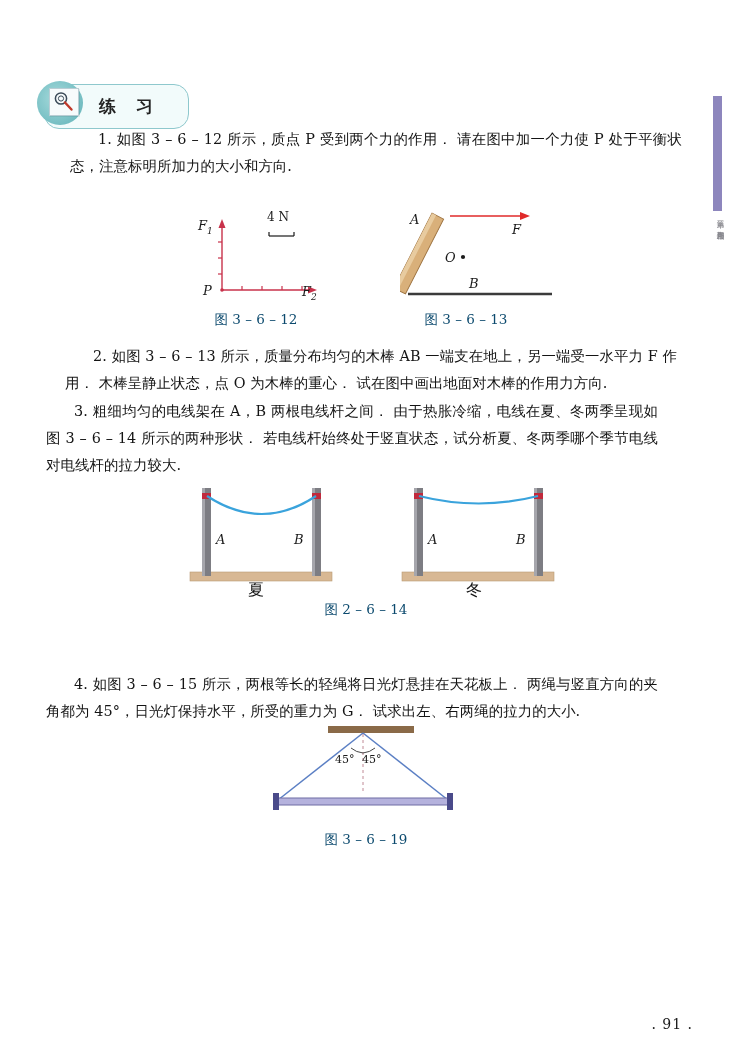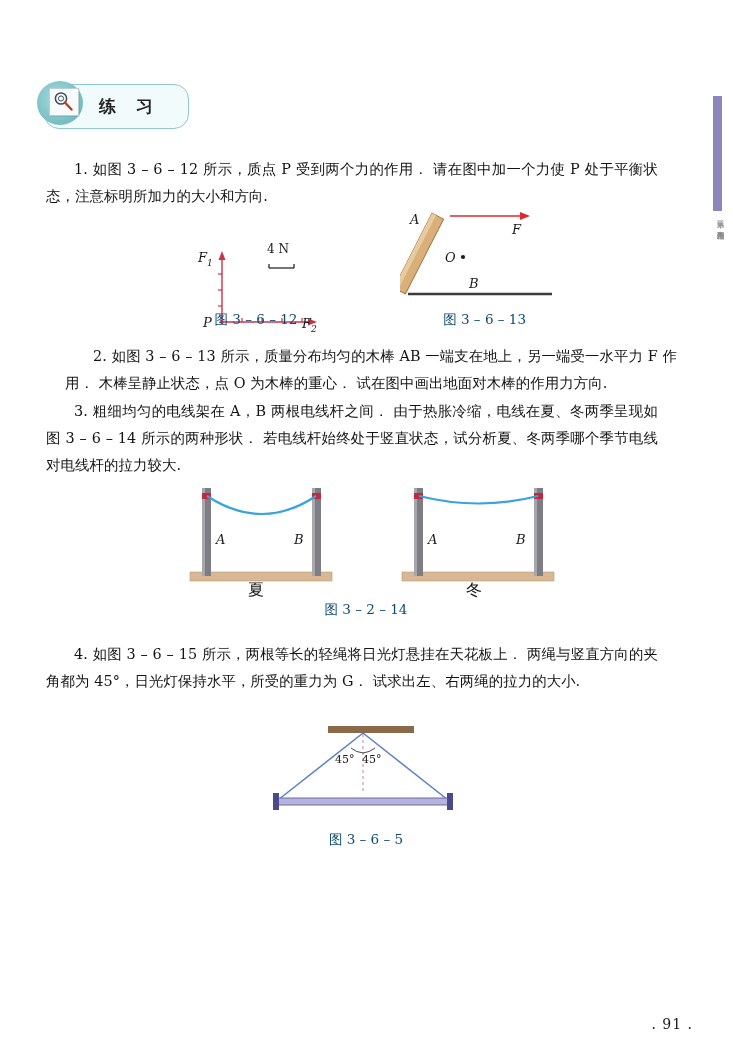--- a/index.html
+++ b/index.html
@@ -96,41 +96,41 @@
     position: absolute;
     left: 46px;
     width: 612px;
     font-size: 14.4px;
     line-height: 27px;
     text-align: justify;
     text-indent: 28px;
     letter-spacing: 0.1px;
   }
 
-  #para-1 { top: 156px; }
+  #para-1 { top: 126px; margin-left: 24px; }
   #para-2 { top: 343px; margin-left: 19px; }
   #para-3 { top: 398px; }
-  #para-4 { top: 641px; }
+  #para-4 { top: 671px; }
 
   
   .caption {
     position: absolute;
     font-size: 13.5px;
     text-align: center;
     color: #0c4a6e;
     white-space: nowrap;
   }
   #cap-12 { left: 196px; top: 311px; width: 120px; }
-  #cap-13 { left: 406px; top: 311px; width: 120px; text-align: right; }
+  #cap-13 { left: 406px; top: 311px; width: 120px; }
   #cap-14 { left: 306px; top: 601px; width: 120px; }
   #cap-15 { left: 306px; top: 831px; width: 120px; }
 
   
   .fig { position: absolute; }
-  #fig-12 { left: 190px; top: 212px; width: 150px; height: 92px; margin-top: 32px; }
+  #fig-12 { left: 190px; top: 212px; width: 150px; height: 92px; }
   #fig-13 { left: 400px; top: 206px; width: 160px; height: 98px; }
   #fig-14a { left: 186px; top: 484px; width: 150px; height: 112px; }
   #fig-14b { left: 398px; top: 484px; width: 160px; height: 112px; }
   #fig-15  { left: 256px; top: 722px; width: 215px; height: 100px; }
 
   .figlabel {
     position: absolute;
     font-size: 13px;
     font-style: italic;
     font-family: "DejaVu Serif", "Liberation Serif", serif;
@@ -264,21 +264,21 @@
     <rect x="136" y="4" width="9" height="88" fill="#7d7d83"></rect>
     <rect x="136" y="4" width="3" height="88" fill="#a6a6ac"></rect>
     <rect x="136" y="9" width="9" height="6" fill="#c1293c"></rect>
 
     <path d="M21,12 Q81,27 140,12" fill="none" stroke="#3aa3dc" stroke-width="2.2"></path>
   </svg>
   <span class="figlabel" style="left:30px; top:48px;">A</span>
   <span class="figlabel" style="left:118px; top:48px;">B</span>
   <span class="seasonlabel" style="left:68px; top:96px;">冬</span>
 </div>
-<div class="caption" id="cap-14">图 3 – 2 – 14</div>
+<div class="caption" id="cap-14">图 2 – 6 – 14</div>
 
 <div class="fig" id="fig-15">
   <svg width="215" height="100" viewBox="0 0 215 100">
 
     <rect x="72" y="4" width="86" height="7" fill="#8a6a48"></rect>
 
     <line x1="107" y1="11" x2="22" y2="78" stroke="#5b7fc4" stroke-width="1.5"></line>
     <line x1="107" y1="11" x2="192" y2="78" stroke="#5b7fc4" stroke-width="1.5"></line>
 
     <line x1="107" y1="12" x2="107" y2="72" stroke="#c08a96" stroke-width="1" stroke-dasharray="3,3"></line>
@@ -286,15 +286,15 @@
     <path d="M95,26 A22,22 0 0,0 107,31" fill="none" stroke="#333" stroke-width="0.9"></path>
     <path d="M107,31 A22,22 0 0,0 119,26" fill="none" stroke="#333" stroke-width="0.9"></path>
 
     <rect x="22" y="76" width="170" height="7" fill="#b5b2dd" stroke="#6f6ca3" stroke-width="1"></rect>
     <rect x="17" y="71" width="6" height="17" fill="#4a4a8a"></rect>
     <rect x="191" y="71" width="6" height="17" fill="#4a4a8a"></rect>
   </svg>
   <span class="figlabel" style="left:79px; top:31px; font-style:normal; font-size:11px;">45°</span>
   <span class="figlabel" style="left:106px; top:31px; font-style:normal; font-size:11px;">45°</span>
 </div>
-<div class="caption" id="cap-15">图 3 – 6 – 5</div>
+<div class="caption" id="cap-15">图 3 – 6 – 19</div>
 
 <div id="page-number">. 91 .</div>
 
 </body></html>

